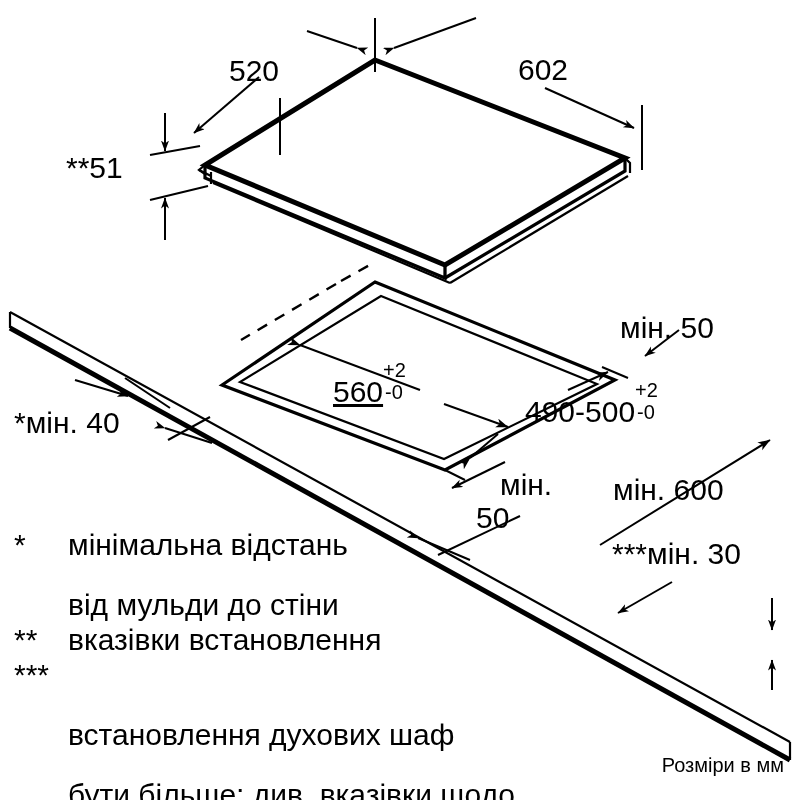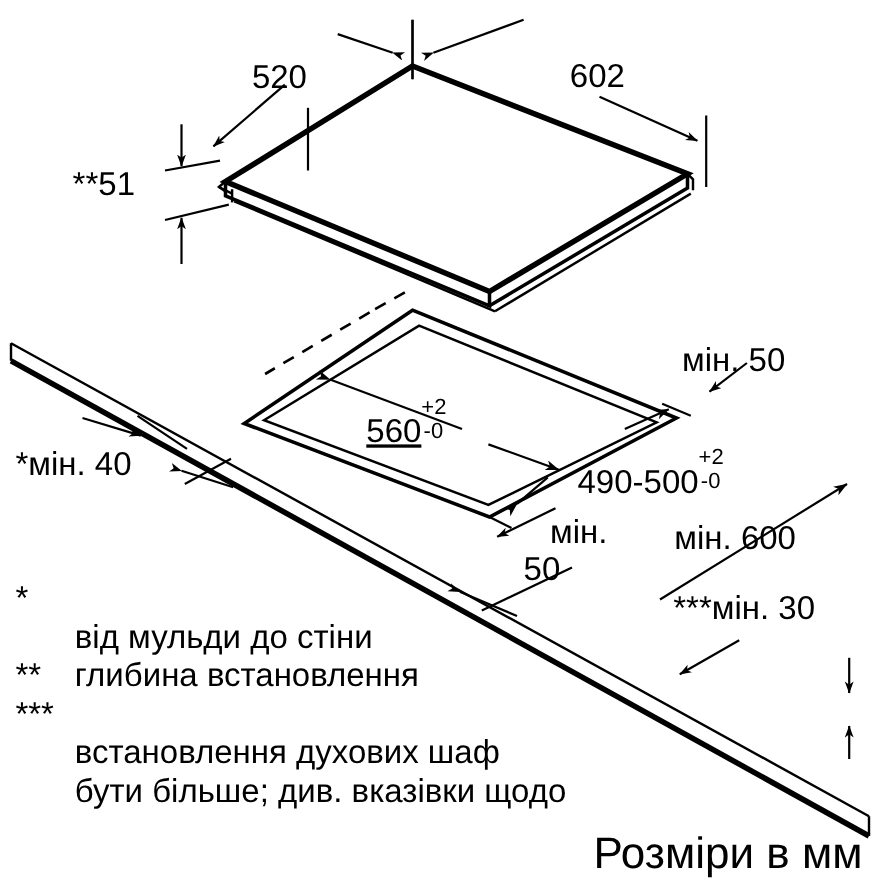--- a/index.html
+++ b/index.html
@@ -120,27 +120,28 @@
     line-height: 35px;
   }
   .legend-body {
     flex: 0 0 auto;
   }
   .legend-cont {
     padding-left: 54px;
     font-size: 30px;
     line-height: 35px;
     white-space: nowrap;
+    margin-top: 25px;
   }
   #units-note {
     position: absolute;
     right: 16px;
     top: 754px;
     font-family: "Liberation Sans", sans-serif;
-    font-size: 40px;
+    font-size: 20px;
     color: #000;
     white-space: nowrap;
   }
 </style>
 </head>
 <body>
 
 <div id="page">
 
   <svg id="drawing" viewBox="0 0 800 800">
@@ -259,46 +260,47 @@
   <div class="dim-text" style="left:229px; top:56px;">520</div>
 
   <div class="dim-text" style="left:487px; top:55px;margin-left:31px;">602</div>
 
   <div class="dim-text" style="left:66px; top:137px;margin-top:16px;">**51</div>
 
   <div class="dim-text" style="left:333px; top:372px;text-decoration:underline;">
     <span>560</span><span class="tol"><span class="t-up">+2</span><span class="t-dn">-0</span></span>
   </div>
 
-  <div class="dim-text" style="left:525px; top:418px;">
+  <div class="dim-text" style="left:525px; top:392px;">
     <span>490-500</span><span class="tol"><span class="t-up">+2</span><span class="t-dn">-0</span></span>
   </div>
 
   <div class="dim-text" style="left:620px; top:313px;text-align:right;">мін. 50</div>
 
   <div class="dim-text" style="left:14px; top:408px;">*мін. 40</div>
 
   <div class="dim-text" style="left:500px; top:470px;">мін.</div>
 
   <div class="dim-text" style="left:476px; top:503px;">50</div>
 
   <div class="dim-text" style="left:613px; top:475px;text-align:right;">мін. 600</div>
 
   <div class="dim-text" style="left:612px; top:539px;">***мін. 30</div>
 
   <div id="legend">
 
     <div class="legend-row">
       <div class="legend-mark">*</div>
+      <div class="legend-body">мінімальна відстань</div>
     </div>
     <div class="legend-cont">від мульди до стіни</div>
 
     <div class="legend-row">
       <div class="legend-mark">**</div>
-      <div class="legend-body">глибина встановлення</div>
+      <div class="legend-body">вказівки встановлення</div>
     </div>
 
     <div class="legend-row">
       <div class="legend-mark">***</div>
     </div>
     <div class="legend-cont">встановлення духових шаф</div>
     <div class="legend-cont">бути більше; див. вказівки щодо</div>
   </div>
 
   <div id="units-note">Розміри в мм</div>

